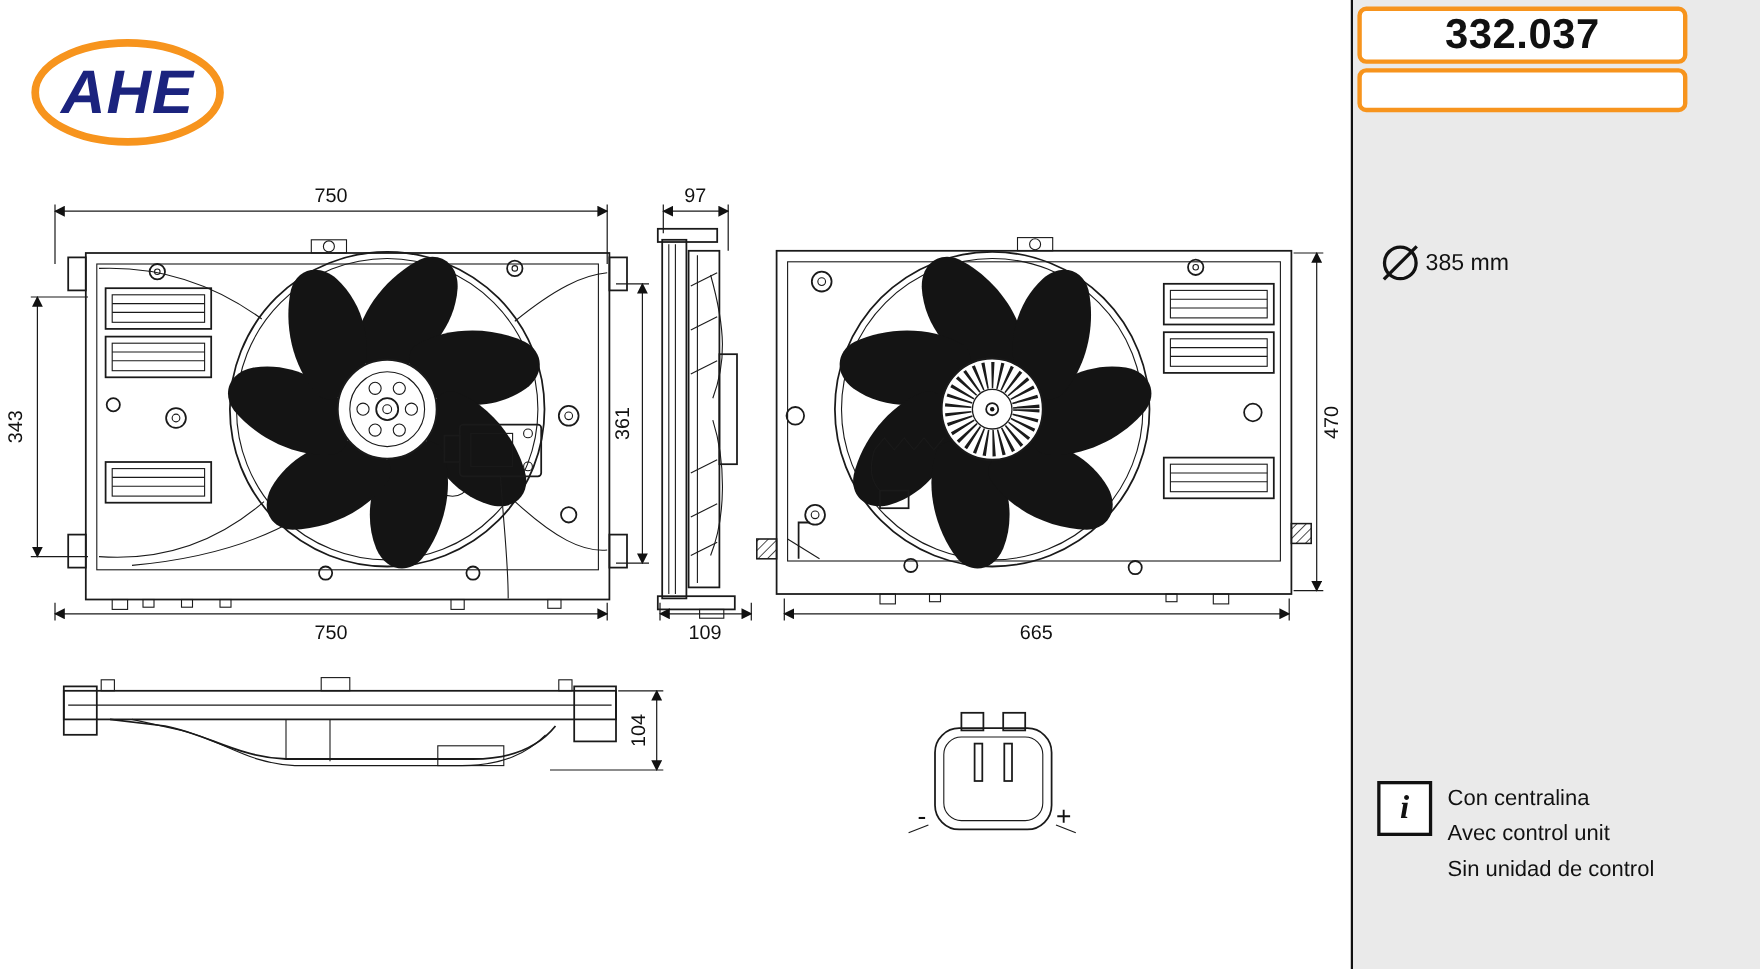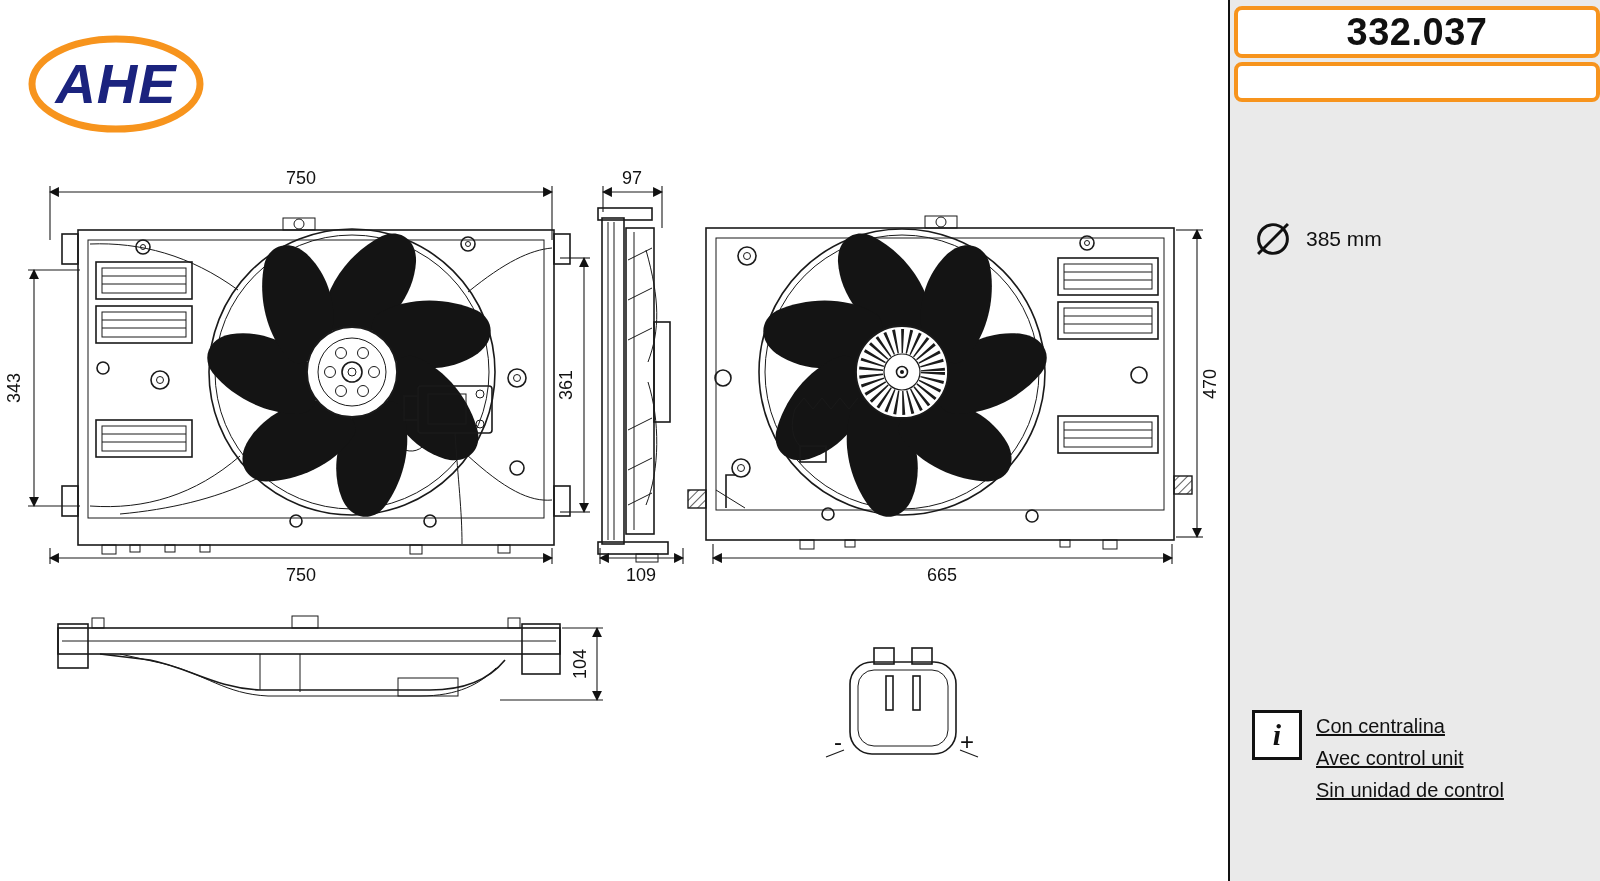--- a/index.html
+++ b/index.html
@@ -20,32 +20,32 @@
   .hubfill.thin { stroke-width:1.2; }
   .spokes  { fill:none; stroke:#1a1a1a; stroke-width:24; stroke-dasharray:2.2 4.4; }
   .hatched { fill:url(#hatch); stroke:#1a1a1a; stroke-width:1.4; }
   .dim     { fill:none; stroke:#1a1a1a; stroke-width:1.1; }
   .dim-text { font-family:"Liberation Sans", sans-serif; font-size:18px; fill:#111; }
   .sign-text { font-family:"Liberation Sans", sans-serif; font-size:24px; fill:#111; }
 
   
   .sidebar { position:absolute; left:1228px; top:0; width:372px; height:881px;
              background:#EAEAEA; border-left:2px solid #111; box-sizing:border-box; }
-  .pn-box { position:absolute; left:4px; width:366px; background:#fff; border:4px solid #F7941D;
+  .pn-box { position:absolute; left:4px; width:300px; background:#fff; border:4px solid #F7941D;
             border-radius:8px; box-sizing:border-box; display:flex; align-items:center; justify-content:center; }
   .pn-box.first { top:6px; height:52px; font-size:38px; font-weight:bold; letter-spacing:0.5px; }
   .pn-box.empty { top:62px; height:40px; }
-  .spec-row { position:absolute; left:20px; top:216px; display:flex; align-items:center; gap:10px; }
+  .spec-row { position:absolute; left:20px; top:216px; display:flex; align-items:center; }
   .dia-icon { width:46px; height:46px; }
   .dia-text { font-size:21px; }
   .info-row { position:absolute; left:22px; top:710px; display:flex; gap:14px; align-items:flex-start; }
   .info-icon { width:44px; height:44px; border:3px solid #111; background:#fff; box-sizing:content-box;
                display:flex; align-items:center; justify-content:center;
                font-family:"Liberation Serif", serif; font-style:italic; font-weight:bold; font-size:30px; }
-  .info-lines { font-size:20px; line-height:32px;text-decoration:underline; }
+  .info-lines { font-size:20px; line-height:32px; }
 </style>
 </head>
 <body>
 
 <div class="page">
 
   <svg class="drawing" width="1228" height="881" viewBox="0 0 1228 881">
     <defs>
       <marker id="arr" viewBox="0 0 10 10" refX="9" refY="5" markerWidth="9" markerHeight="9" orient="auto-start-reverse">
         <path d="M0,0 L10,5 L0,10 z" fill="#111"></path>

